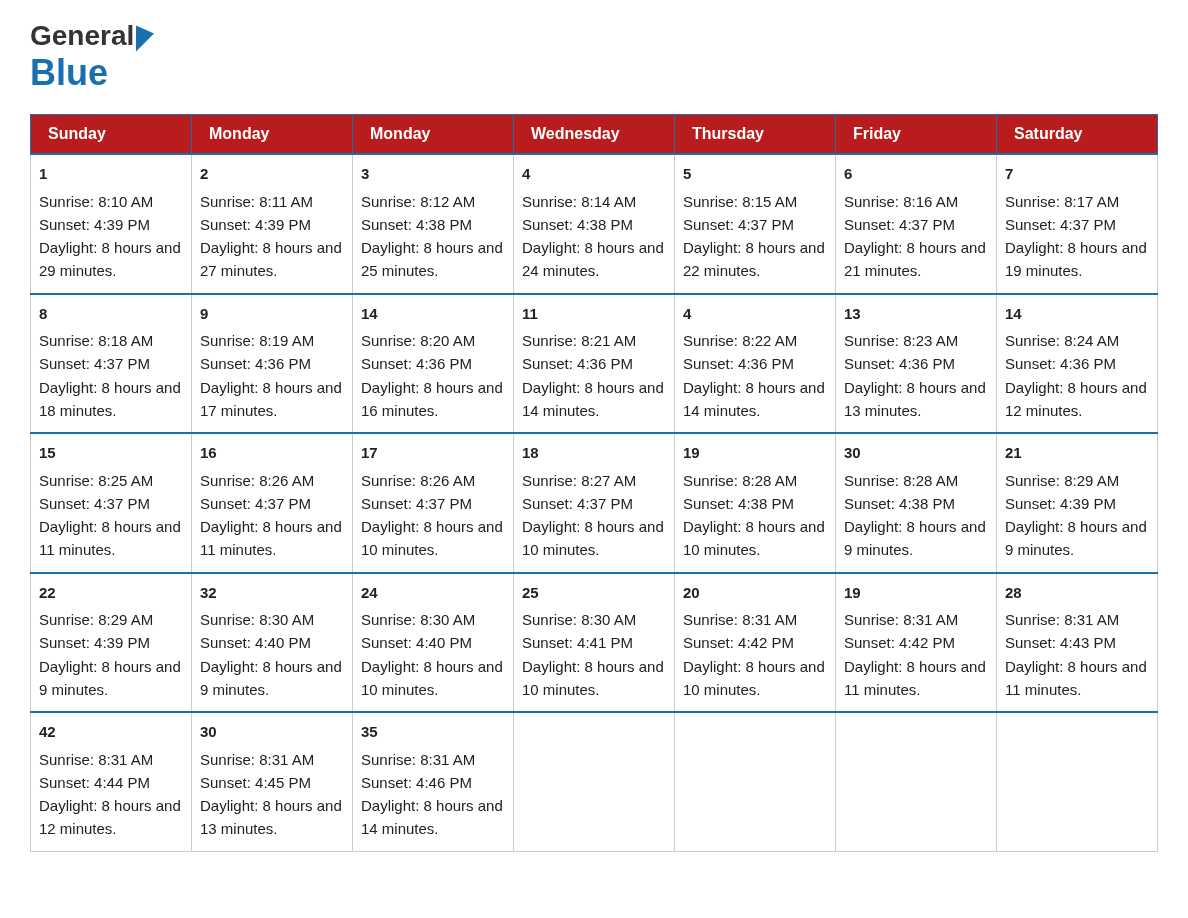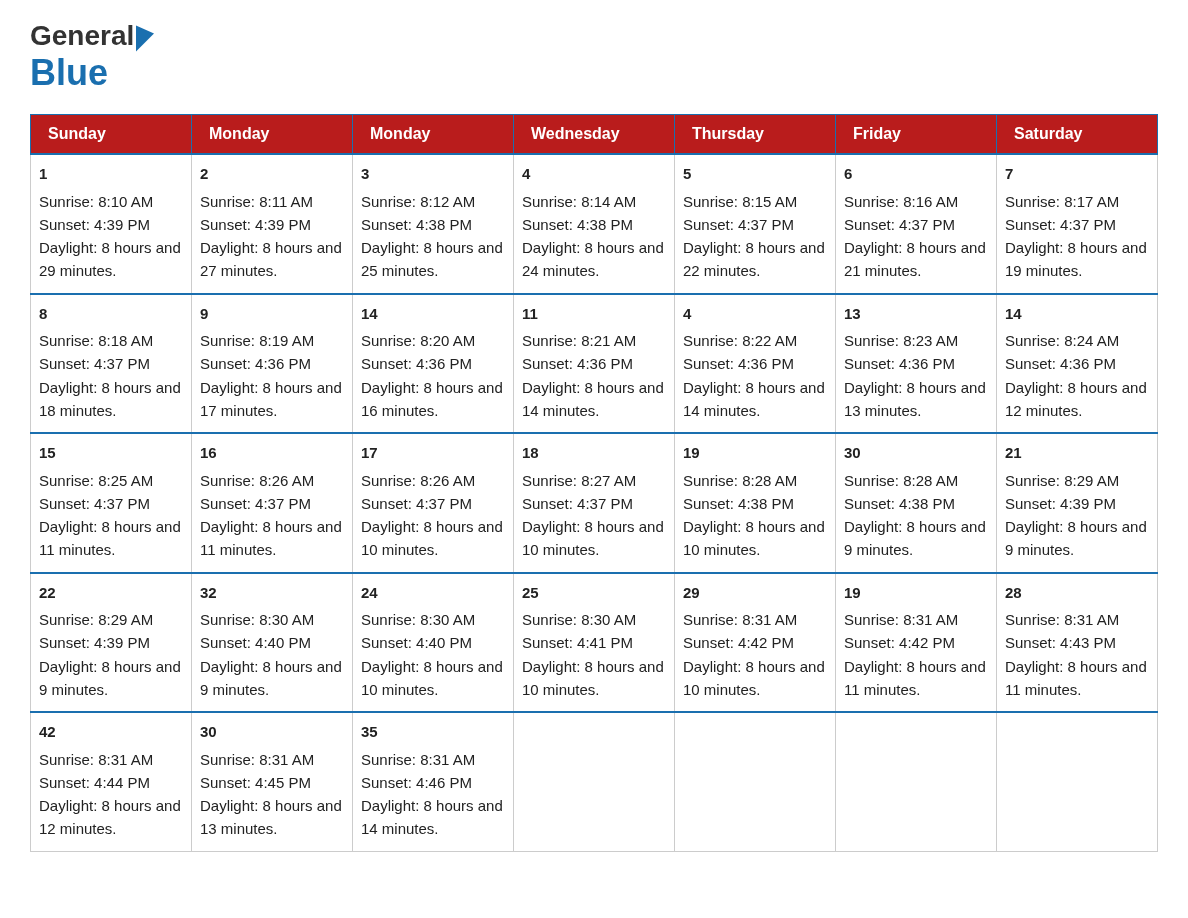--- a/index.html
+++ b/index.html
@@ -181,21 +181,21 @@
       </tr>
       <tr>
         <td><span class="day-num">22</span>
         <span class="day-info">Sunrise: 8:29 AM<br>Sunset: 4:39 PM<br>Daylight: 8 hours and 9 minutes.</span></td>
         <td><span class="day-num">32</span>
         <span class="day-info">Sunrise: 8:30 AM<br>Sunset: 4:40 PM<br>Daylight: 8 hours and 9 minutes.</span></td>
         <td><span class="day-num">24</span>
         <span class="day-info">Sunrise: 8:30 AM<br>Sunset: 4:40 PM<br>Daylight: 8 hours and 10 minutes.</span></td>
         <td><span class="day-num">25</span>
         <span class="day-info">Sunrise: 8:30 AM<br>Sunset: 4:41 PM<br>Daylight: 8 hours and 10 minutes.</span></td>
-        <td><span class="day-num">29</span>
+        <td><span class="day-num">20</span>
         <span class="day-info">Sunrise: 8:31 AM<br>Sunset: 4:42 PM<br>Daylight: 8 hours and 10 minutes.</span></td>
         <td><span class="day-num">19</span>
         <span class="day-info">Sunrise: 8:31 AM<br>Sunset: 4:42 PM<br>Daylight: 8 hours and 11 minutes.</span></td>
         <td><span class="day-num">28</span>
         <span class="day-info">Sunrise: 8:31 AM<br>Sunset: 4:43 PM<br>Daylight: 8 hours and 11 minutes.</span></td>
       </tr>
       <tr>
         <td><span class="day-num">42</span>
         <span class="day-info">Sunrise: 8:31 AM<br>Sunset: 4:44 PM<br>Daylight: 8 hours and 12 minutes.</span></td>
         <td><span class="day-num">30</span>

